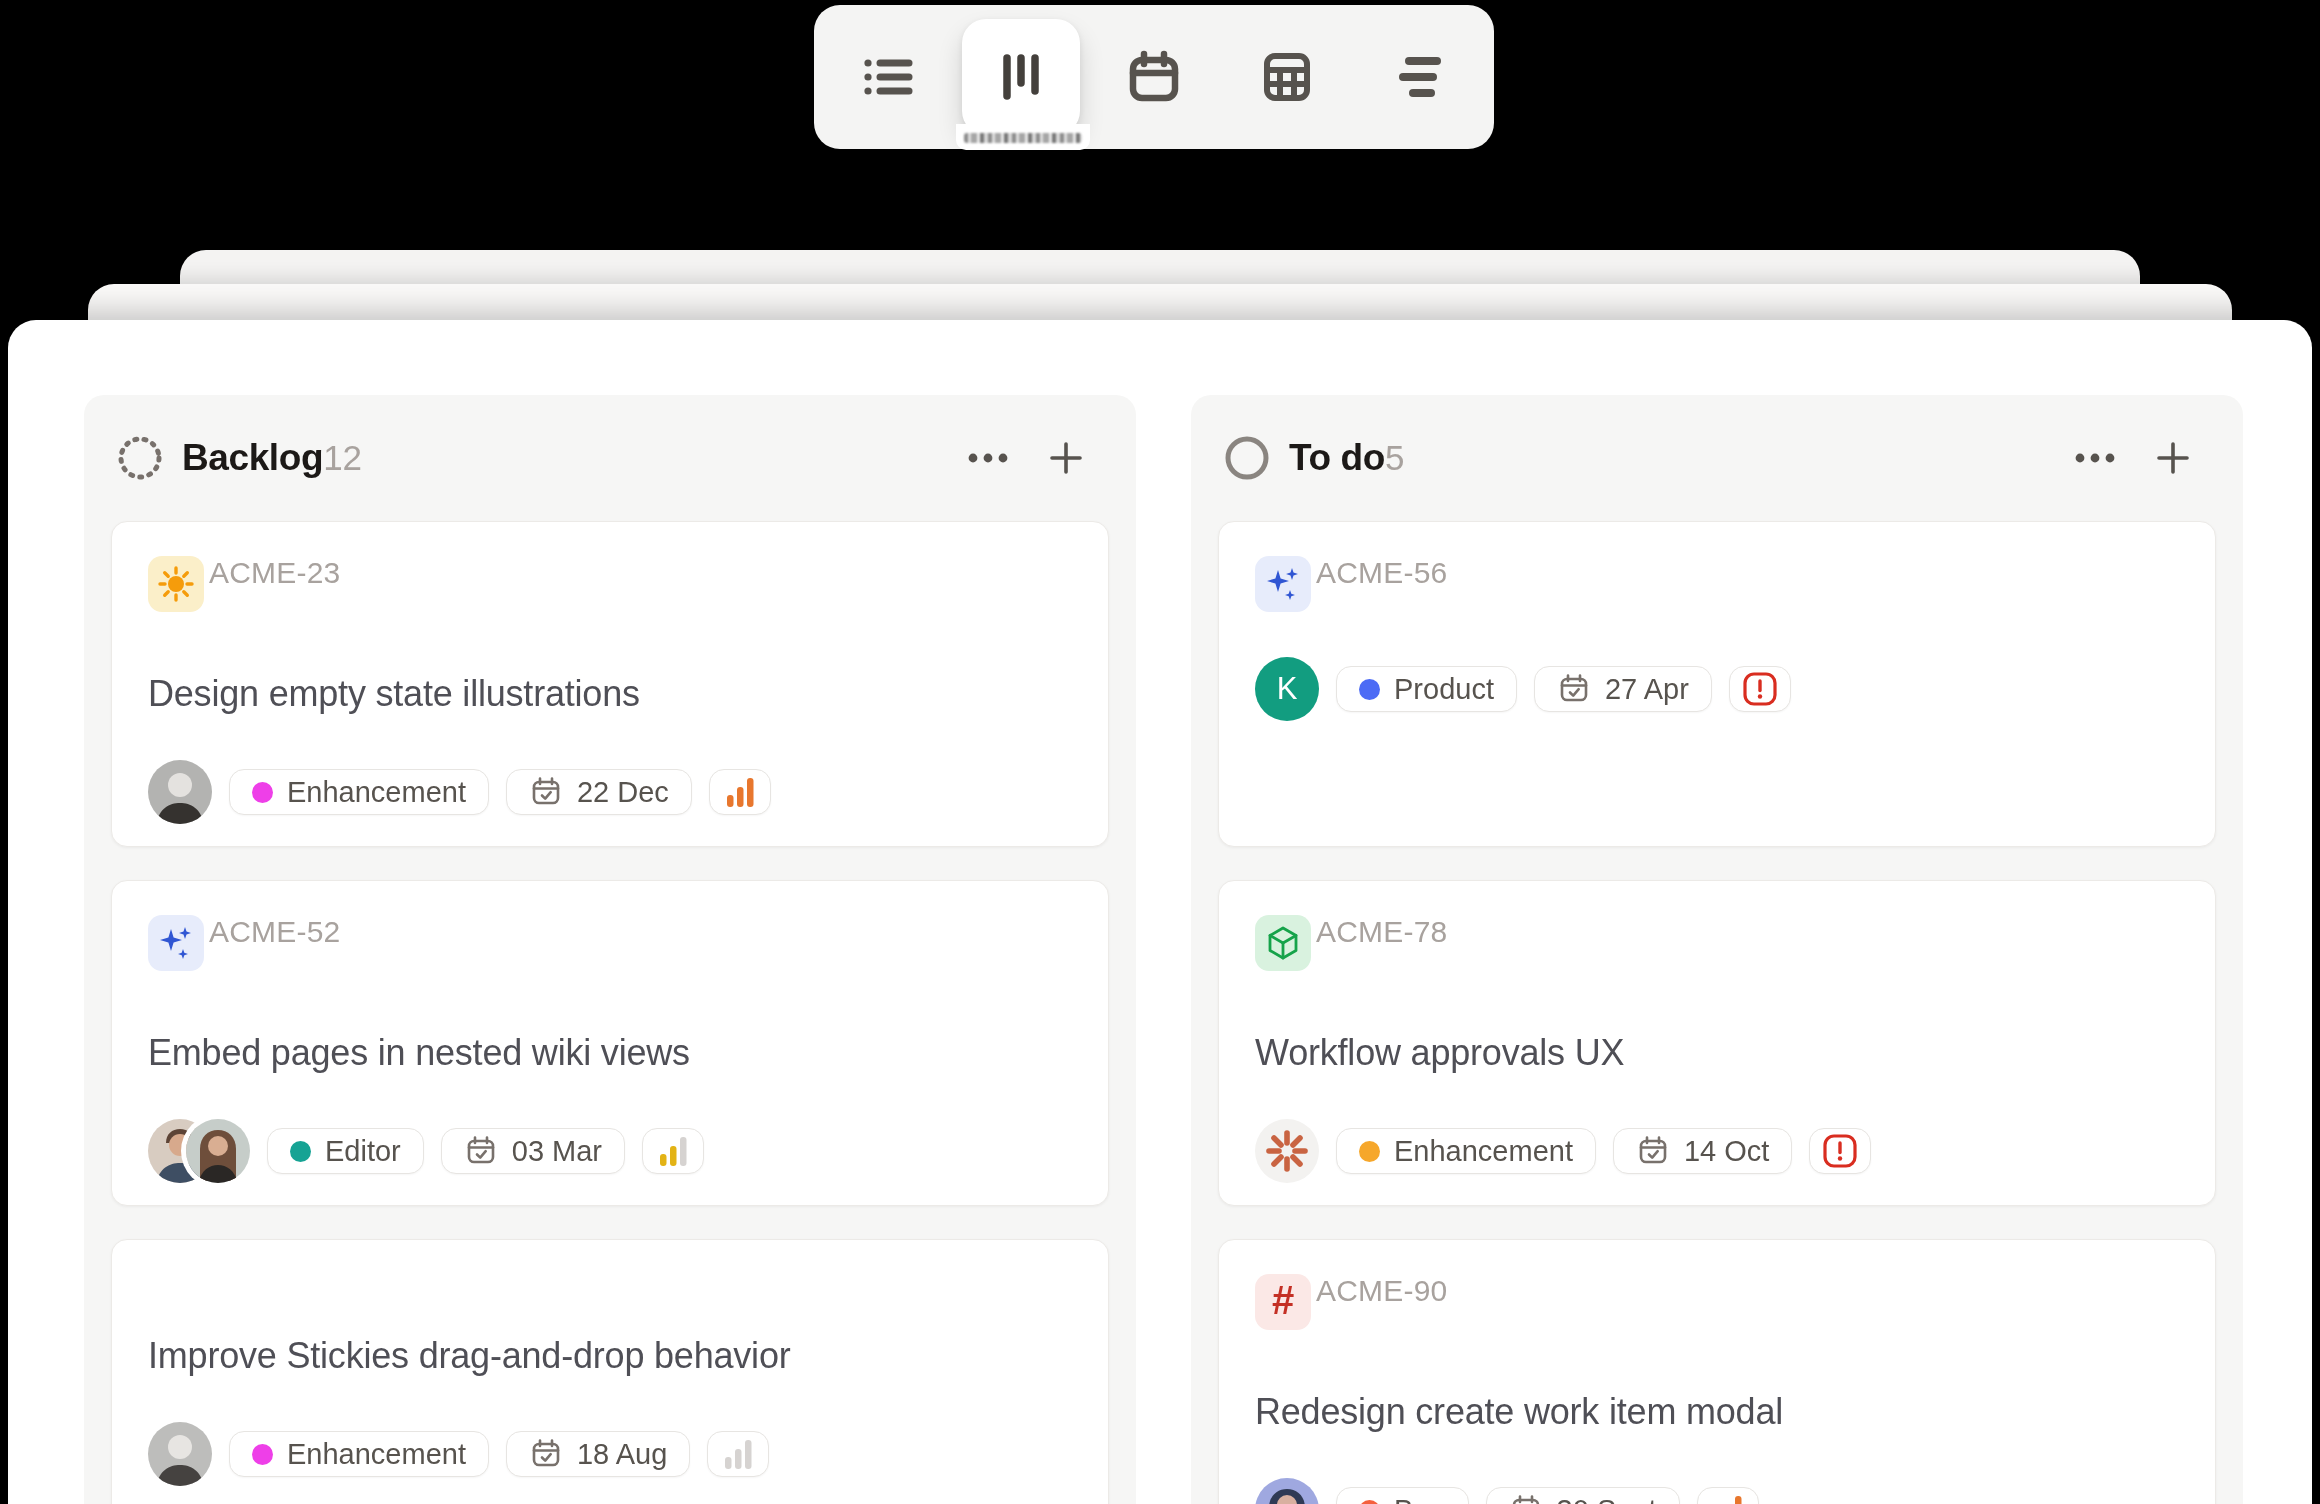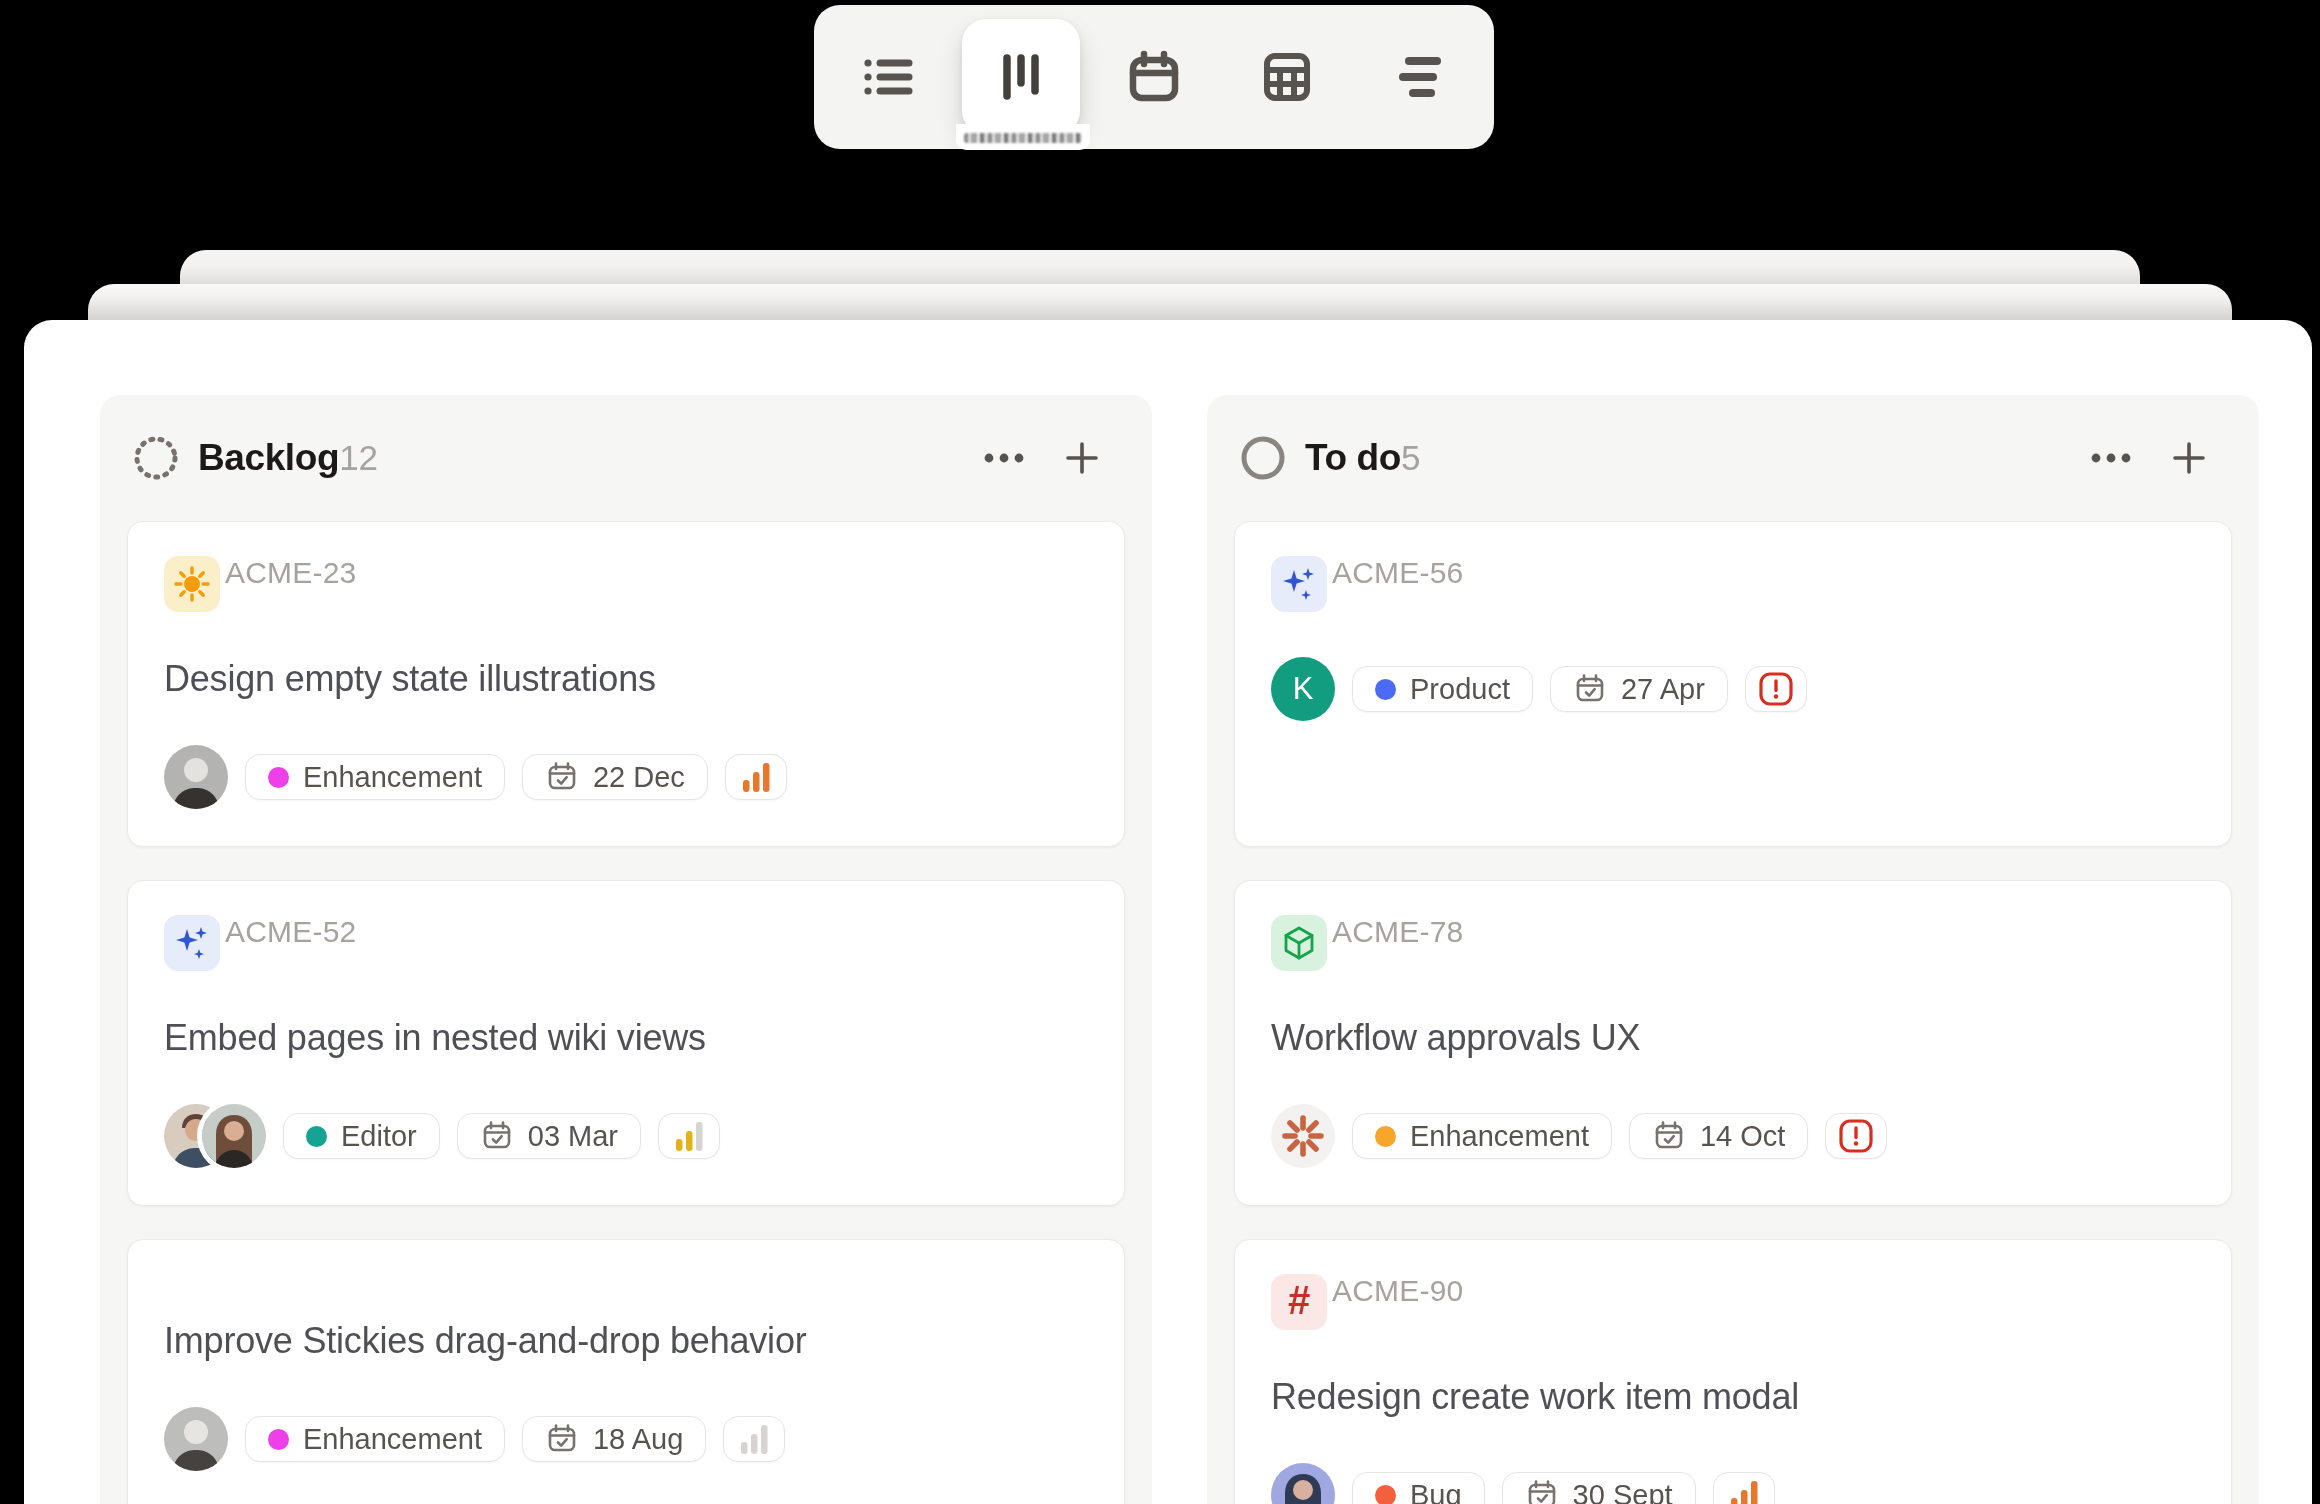--- a/index.html
+++ b/index.html
@@ -26,21 +26,21 @@
     border-radius:0 0 10px 10px;z-index:6;overflow:hidden;
   }
   .tooltip-remnant .noise{
     margin:9px 8px 0;height:10px;border-radius:3px;opacity:.8;filter:blur(.9px);
     background:repeating-linear-gradient(90deg,#6f6f6f 0 4px,#d8d8d8 4px 7px,#909090 7px 13px,#e6e6e6 13px 16px,#555 16px 20px,#cfcfcf 20px 24px);
   }
   
   .deck-1{position:absolute;left:180px;right:180px;top:250px;height:150px;background:#F4F3F2;border-radius:26px 26px 0 0;}
   .deck-2{position:absolute;left:88px;right:88px;top:284px;height:150px;background:#FAF9F8;border-radius:26px 26px 0 0;box-shadow:0 -6px 18px rgba(0,0,0,.12);}
   .main-panel{
-    position:absolute;left:24px;right:8px;top:320px;height:1184px;background:#FFFFFF;
+    position:absolute;left:8px;right:8px;top:320px;height:1184px;background:#FFFFFF;
     border-radius:28px 28px 0 0;box-shadow:0 -8px 30px rgba(0,0,0,.22);overflow:hidden;padding-left:32px;
   }
   
   .board{position:absolute;left:76px;top:75px;display:flex;gap:55px;}
   .column{width:1052px;height:1160px;background:#F6F6F5;border-radius:20px;box-sizing:border-box;}
   .col-header{height:126px;display:flex;align-items:center;padding:0 42px 0 28px;}
   .col-status{width:56px;height:56px;display:flex;align-items:center;justify-content:center;margin-right:14px;}
   .col-title{font-size:37px;font-weight:700;color:#1C1917;letter-spacing:-.4px;}
   .col-count{font-size:35px;font-weight:400;color:#A8A29E;margin-left:0;}
   .col-spacer{flex:1;}
@@ -52,21 +52,21 @@
     box-sizing:border-box;padding:34px 36px 0;box-shadow:0 1px 3px rgba(28,25,23,.05);cursor:pointer;
   }
   .card-top{display:flex;align-items:flex-start;gap:5px;}
   .chip{width:56px;height:56px;border-radius:14px;display:flex;align-items:center;justify-content:center;flex-shrink:0;}
   .chip-sun{background:#FBEFC9;}
   .chip-spark{background:#E7ECFB;}
   .chip-cube{background:#D9F2DF;}
   .chip-hash{background:#FBE8E6;}
   .chip-hash .hash-glyph{font-size:40px;font-weight:700;color:#C43025;line-height:1;transform:translateY(-2px);}
   .card-id{font-size:30px;color:#A8A29E;letter-spacing:.2px;}
-  .card-title{margin-top:46px;font-size:36px;font-weight:500;color:#4F4F56;letter-spacing:-.2px;white-space:nowrap;}
+  .card-title{margin-top:61px;font-size:36px;font-weight:500;color:#4F4F56;letter-spacing:-.2px;white-space:nowrap;}
   .card-footer{margin-top:44px;display:flex;align-items:center;gap:17px;height:66px;}
   
   .avatar{width:64px;height:64px;border-radius:50%;overflow:hidden;flex-shrink:0;}
   .avatar svg{display:block;}
   .avatar-stack{display:flex;align-items:center;flex-shrink:0;}
   .avatar-stack .avatar + .avatar{margin-left:-26px;box-shadow:0 0 0 5px #fff;}
   .avatar-k{background:#129D80;color:#fff;display:flex;align-items:center;justify-content:center;font-size:31px;font-weight:500;}
   .avatar-burst{background:#F3F2F0;display:flex;align-items:center;justify-content:center;}
   
   .badge{

